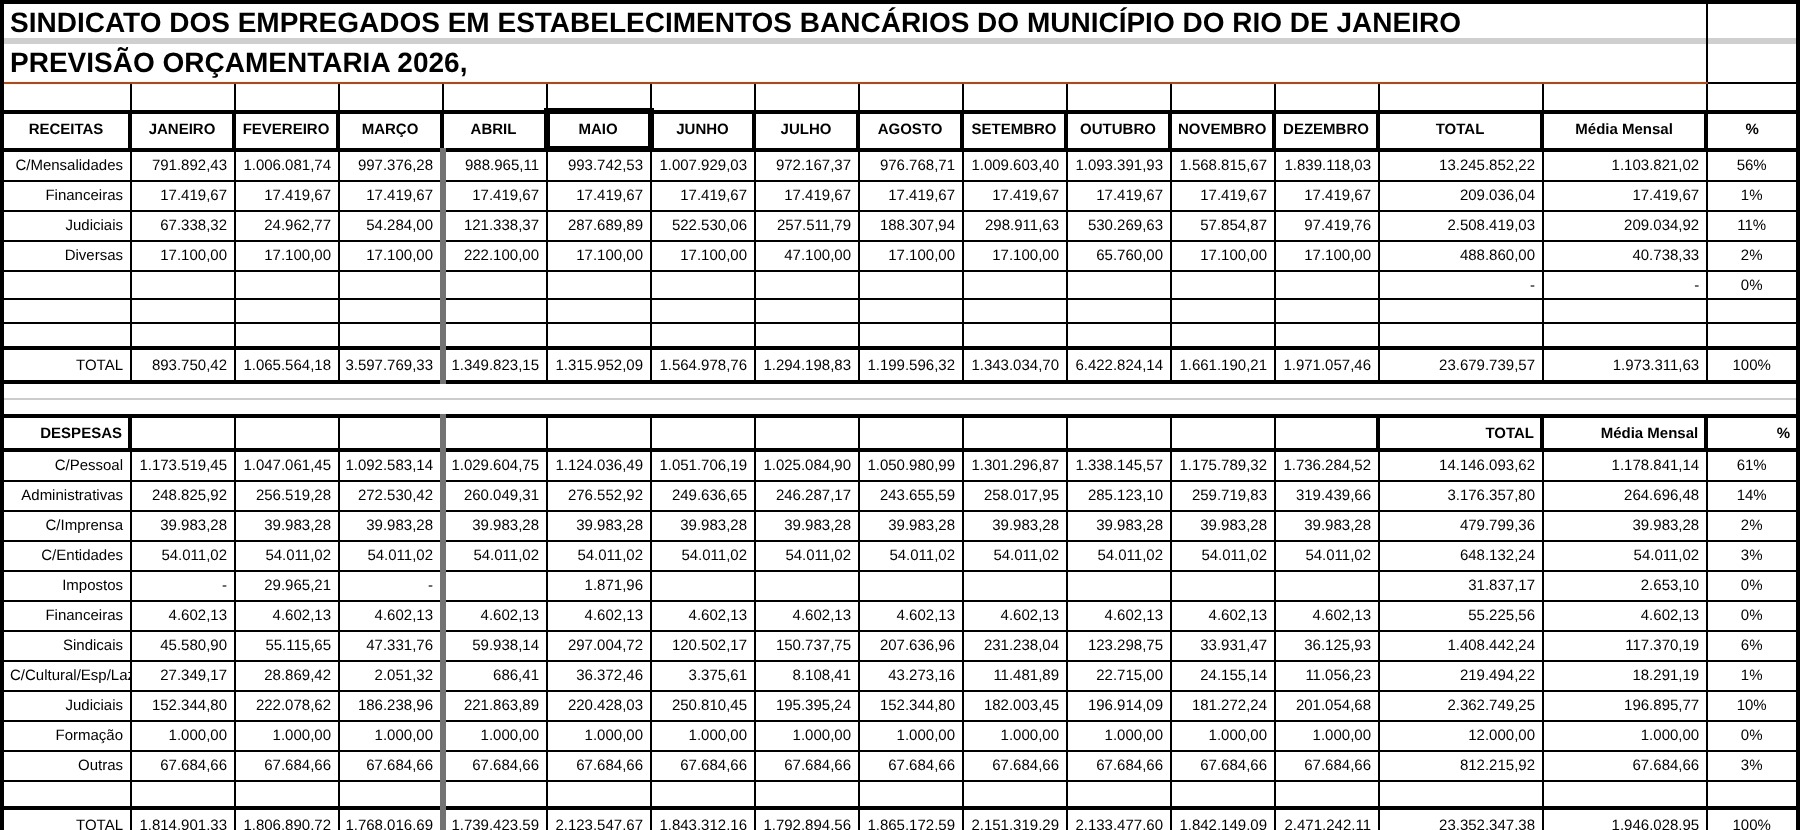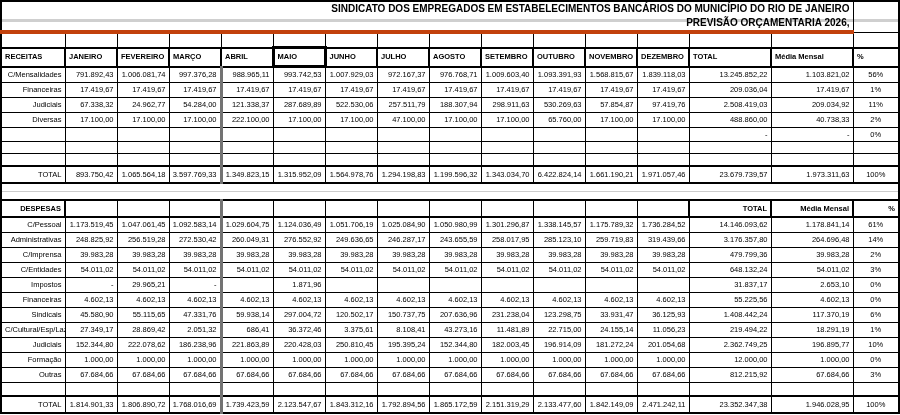--- a/index.html
+++ b/index.html
@@ -10,22 +10,22 @@
   .pagebreak-h{position:absolute;left:0;top:19px;width:900px;height:3px;background:#cfcfcf;z-index:0}
   table{border-collapse:collapse;table-layout:fixed;width:900px;position:relative;z-index:1;border:2px solid #000;background:transparent}
   td{border:1px solid #000;font-size:7.5px;line-height:1.05;padding:0 3px;white-space:nowrap;overflow:hidden;background:transparent;vertical-align:middle}
   .num{text-align:right}
   .ctr{text-align:center}
   .lbl{text-align:right}
   .b{font-weight:bold}
   tr.h26 td{height:26px} tr.h16 td{height:16px} tr.h15 td{height:15px}
   tr.h14 td{height:14px} tr.h13 td{height:13px} tr.h12 td{height:12px}
   tr.h11 td{height:11px} tr.h7 td{height:7px}
-  tr.title-row td{border-bottom:4px solid #c2410c;font-weight:bold;text-align:right;font-size:10px;line-height:1.4;vertical-align:middle}
-  tr.hdr td{border:2px solid #000;font-weight:bold;text-align:left}
+  tr.title-row td{border-bottom:1px solid #c2410c;font-weight:bold;text-align:left;font-size:14px;line-height:1.4;vertical-align:middle}
+  tr.hdr td{border:2px solid #000;font-weight:bold;text-align:center}
   tr.hdr td.maio{border:3px solid #000}
   tr.total-row td{border-top:2px solid #000;border-bottom:2px solid #000}
   tr.desp-hdr td{border-top:2px solid #000;border-bottom:2px solid #000}
   tr.desp-hdr td.bx{border:2px solid #000;font-weight:bold;text-align:right}
   tr.nogrid td{border:0}
   tr.nogrid2 td{border:0;border-top:1px solid #ccc}
   td.pbv{border-right:3px solid #737373}
 </style>
 </head>
 <body>

